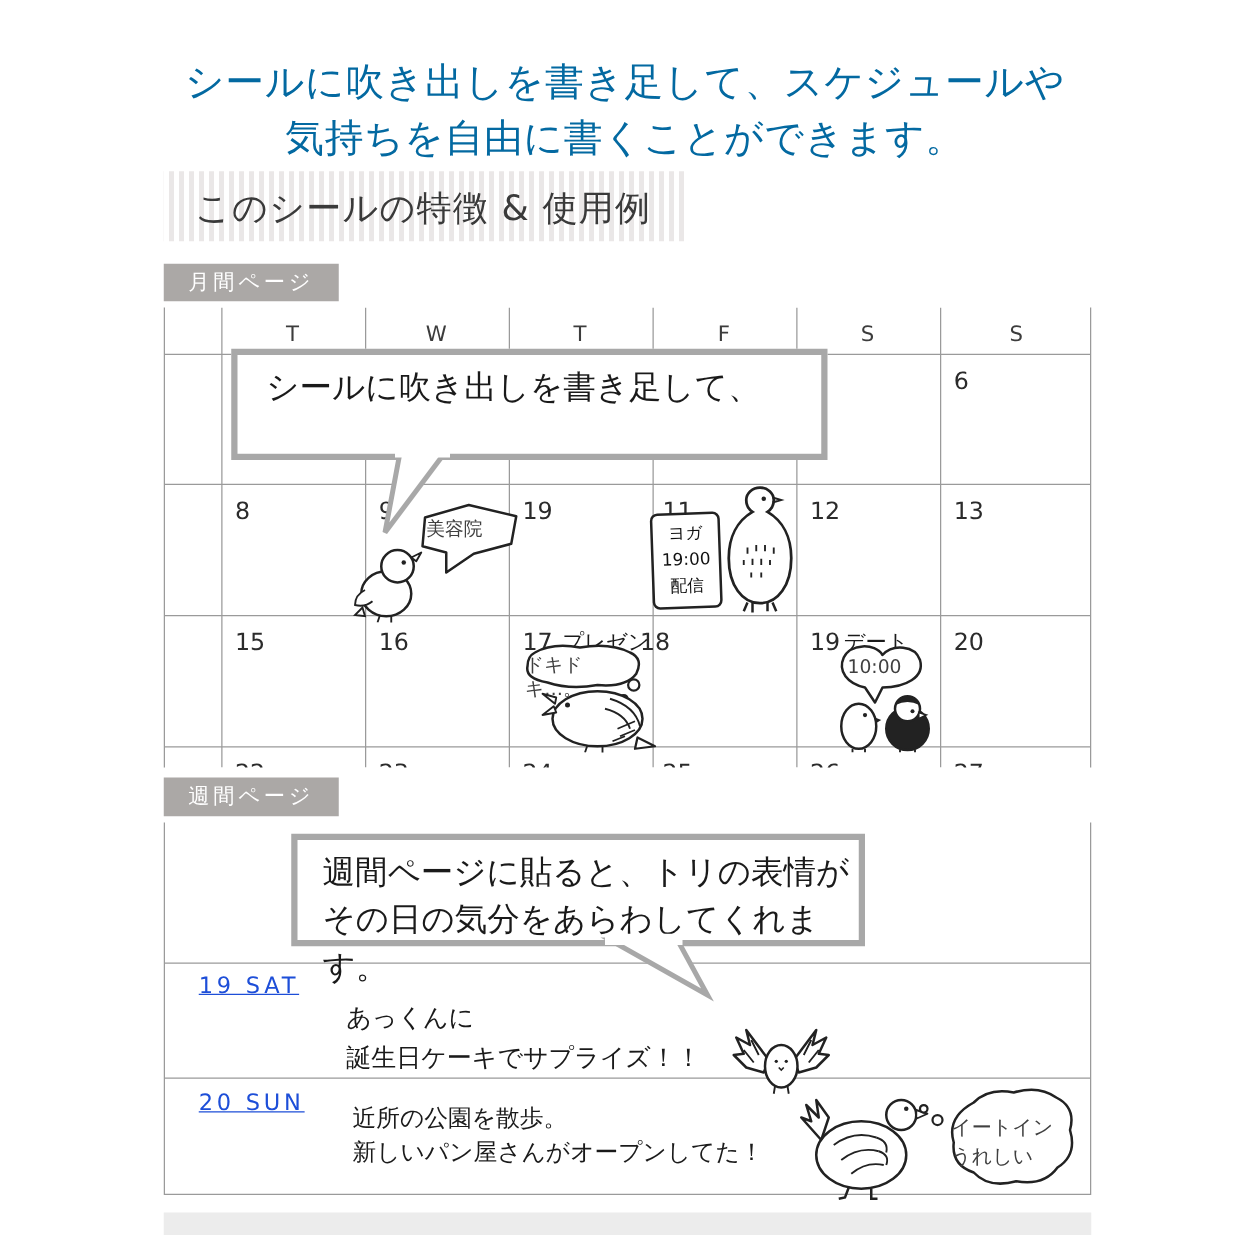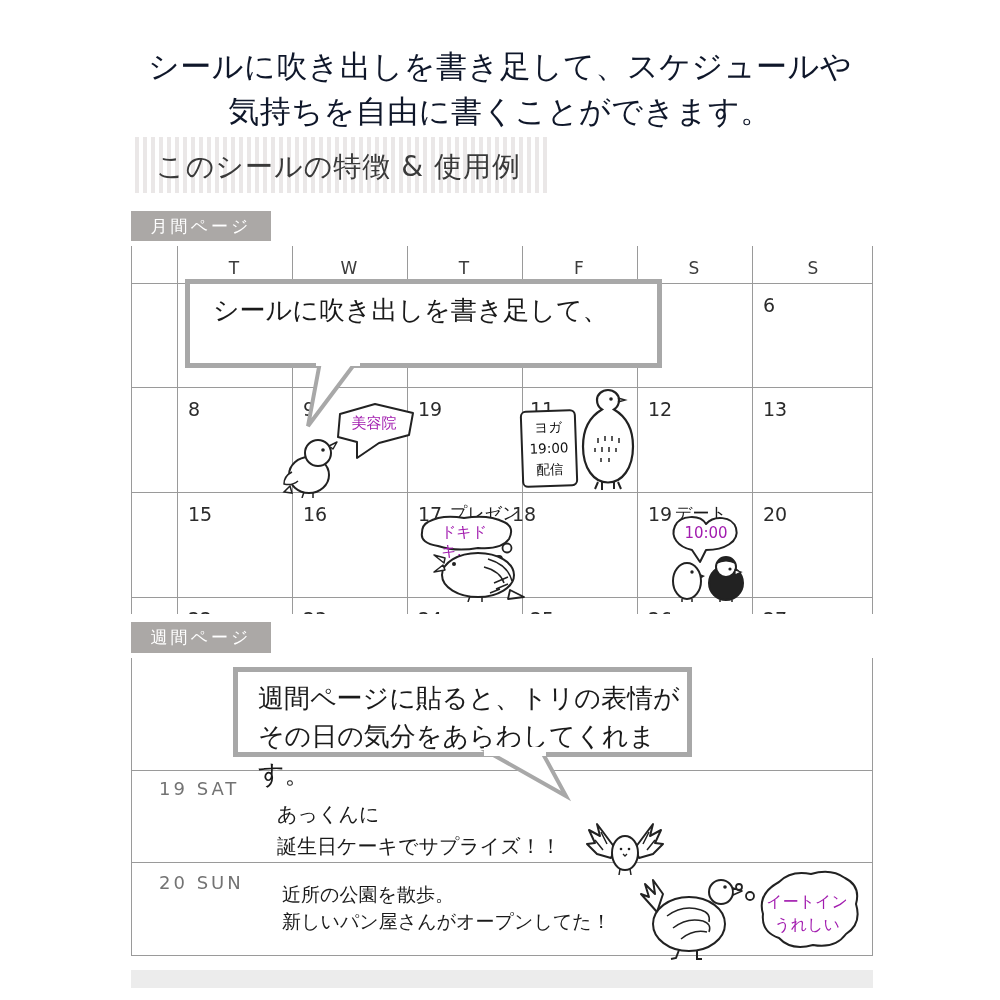--- a/index.html
+++ b/index.html
@@ -1,46 +1,46 @@
 <!DOCTYPE html>
 <html><head>
 <meta charset="utf-8">
 <style>
   html,body{margin:0;padding:0;background:#fff;}
   .page{position:relative;width:1000px;height:1000px;background:#fff;overflow:hidden;
         font-family:"DejaVu Sans",sans-serif;color:#1d1d1d;}
   .abs{position:absolute;}
   .heading{position:absolute;left:0;top:44px;width:1000px;text-align:center;
-           font-size:31px;line-height:45px;color:#0f172a;letter-spacing:0.5px;}
+           font-size:31px;line-height:45px;color:#0369a1;letter-spacing:0.5px;}
   .stripe-bar{position:absolute;left:131px;top:137px;width:417px;height:56px;
       background:repeating-linear-gradient(90deg,#ffffff 0px,#ffffff 4px,#eae7e7 4px,#eae7e7 8px);}
   .stripe-bar span{position:absolute;left:25px;top:11px;font-size:28px;color:#3a3a3a;letter-spacing:1px;}
   .tag{position:absolute;left:131px;width:140px;background:#aba8a6;color:#ffffff;
        text-align:center;letter-spacing:3px;font-size:17px;}
   .tag1{top:211px;height:30px;line-height:30px;}
   .tag2{top:622px;height:31px;line-height:31px;}
   .cal{position:absolute;left:131px;top:246px;width:742px;height:368px;
        border-left:1px solid #9a9a9a;border-right:1px solid #9a9a9a;overflow:hidden;box-sizing:border-box;}
   .vline{position:absolute;top:0;width:1px;height:368px;background:#9a9a9a;}
   .hline{position:absolute;left:0;width:100%;height:1px;background:#9a9a9a;}
   .wk{position:absolute;width:40px;text-align:center;top:12px;font-size:17px;color:#3c3c3c;}
   .cal-date{position:absolute;font-size:19px;color:#2b2b2b;}
   .hand{font-size:17px;color:#1a1a1a;}
   .note{position:absolute;color:#1a1a1a;}
   .week{position:absolute;left:131px;top:658px;width:742px;height:298px;
         border-left:1px solid #9a9a9a;border-right:1px solid #9a9a9a;box-sizing:border-box;}
-  .dayl{position:absolute;font-size:18px;letter-spacing:3px;color:#737373;}
+  .dayl{position:absolute;font-size:18px;letter-spacing:3px;color:#1d4ed8;text-decoration:underline;}
   .bubble{position:absolute;background:#fff;border:5px solid #a8a8a8;z-index:5;
           font-size:26px;line-height:38px;color:#1a1a1a;}
   .bubble1{left:185px;top:279px;width:477px;height:89px;box-sizing:border-box;padding:7px 0 0 23px;}
   .bubble2{left:233px;top:667px;width:459px;height:90px;box-sizing:border-box;padding:7px 0 0 20px;}
   .tail{position:absolute;z-index:6;overflow:visible;}
   .sticker{position:absolute;}
   .sticker svg{position:absolute;left:0;top:0;}
-  .stxt{position:absolute;text-align:center;font-size:15px;color:#a21caf;white-space:pre-line;line-height:19px;}
+  .stxt{position:absolute;text-align:left;font-size:15px;color:#404040;white-space:pre-line;line-height:19px;}
   .sign{position:absolute;border:2px solid #222;border-radius:6px;background:#fff;
         font-size:13.5px;line-height:21px;text-align:center;white-space:pre-line;
         padding:5px 4px;transform:rotate(-2deg);color:#111;}
   .bottom-bar{position:absolute;left:131px;top:970px;width:742px;height:18px;background:#ececec;}
 </style>
 </head>
 <body>
 
 <div class="page">
 

